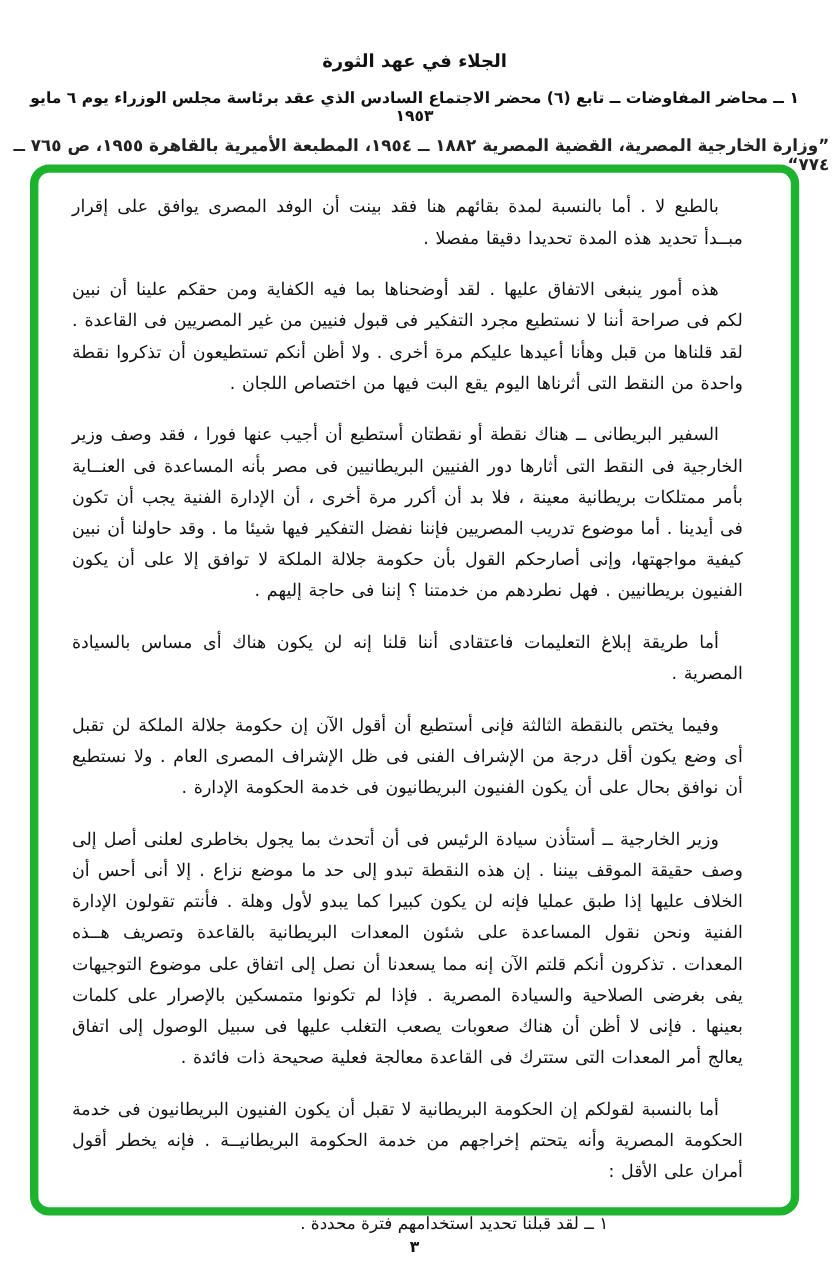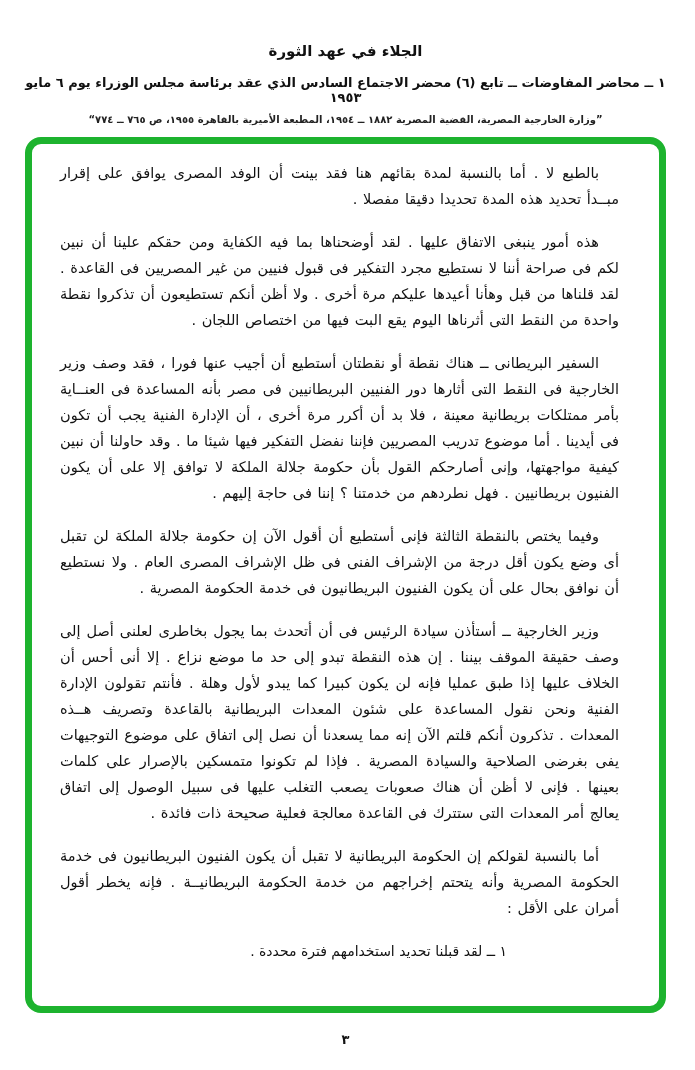--- a/index.html
+++ b/index.html
@@ -24,22 +24,22 @@
   .heading-line {
     margin-top: 15px;
     padding: 0 18px;
     text-align: center;
     font-size: 13px;
     font-weight: bold;
     direction: rtl;
   }
   .source-line {
     margin-top: 9px;
-    text-align: center;
-    font-size: 10px;
+    text-align: right;
+    font-size: 14px;
     font-weight: bold;
     direction: rtl;
     color: #222222;
   }
   .highlight-box {
     position: absolute;
     left: 25px;
     top: 137px;
     width: 641px;
     height: 876px;
@@ -85,21 +85,22 @@
     <h1 class="page-title">الجلاء في عهد الثورة</h1>
     <div class="heading-line">١ ــ محاضر المفاوضات ــ تابع (٦) محضر الاجتماع السادس الذي عقد برئاسة مجلس الوزراء يوم ٦ مايو ١٩٥٣</div>
     <div class="source-line">”وزارة الخارجية المصرية، القضية المصرية ١٨٨٢ ــ ١٩٥٤، المطبعة الأميرية بالقاهرة ١٩٥٥، ص ٧٦٥ ــ ٧٧٤“</div>
   </header>
 
   <div class="highlight-box" style="border-color: rgb(29, 179, 46);">
     <div class="body-text">
         <p class="para">بالطبع لا . أما بالنسبة لمدة بقائهم هنا فقد بينت أن الوفد المصرى يوافق على إقرار مبــدأ تحديد هذه المدة تحديدا دقيقا مفصلا .</p>
         <p class="para">هذه أمور ينبغى الاتفاق عليها . لقد أوضحناها بما فيه الكفاية ومن حقكم علينا أن نبين لكم فى صراحة أننا لا نستطيع مجرد التفكير فى قبول فنيين من غير المصريين فى القاعدة . لقد قلناها من قبل وهأنا أعيدها عليكم مرة أخرى . ولا أظن أنكم تستطيعون أن تذكروا نقطة واحدة من النقط التى أثرناها اليوم يقع البت فيها من اختصاص اللجان .</p>
         <p class="para">السفير البريطانى ــ هناك نقطة أو نقطتان أستطيع أن أجيب عنها فورا ، فقد وصف وزير الخارجية فى النقط التى أثارها دور الفنيين البريطانيين فى مصر بأنه المساعدة فى العنــاية بأمر ممتلكات بريطانية معينة ، فلا بد أن أكرر مرة أخرى ، أن الإدارة الفنية يجب أن تكون فى أيدينا . أما موضوع تدريب المصريين فإننا نفضل التفكير فيها شيئا ما . وقد حاولنا أن نبين كيفية مواجهتها، وإنى أصارحكم القول بأن حكومة جلالة الملكة لا توافق إلا على أن يكون الفنيون بريطانيين . فهل نطردهم من خدمتنا ؟ إننا فى حاجة إليهم .</p>
-        <p class="para">وفيما يختص بالنقطة الثالثة فإنى أستطيع أن أقول الآن إن حكومة جلالة الملكة لن تقبل أى وضع يكون أقل درجة من الإشراف الفنى فى ظل الإشراف المصرى العام . ولا نستطيع أن نوافق بحال على أن يكون الفنيون البريطانيون فى خدمة الحكومة المصرية .</p>
+        <p class="para">أما طريقة إبلاغ التعليمات فاعتقادى أننا قلنا إنه لن يكون هناك أى مساس بالسيادة المصرية .</p>
+        <p class="para">وفيما يختص بالنقطة الثالثة فإنى أستطيع أن أقول الآن إن حكومة جلالة الملكة لن تقبل أى وضع يكون أقل درجة من الإشراف الفنى فى ظل الإشراف المصرى العام . ولا نستطيع أن نوافق بحال على أن يكون الفنيون البريطانيون فى خدمة الحكومة الإدارة .</p>
         <p class="para">وزير الخارجية ــ أستأذن سيادة الرئيس فى أن أتحدث بما يجول بخاطرى لعلنى أصل إلى وصف حقيقة الموقف بيننا . إن هذه النقطة تبدو إلى حد ما موضع نزاع . إلا أنى أحس أن الخلاف عليها إذا طبق عمليا فإنه لن يكون كبيرا كما يبدو لأول وهلة . فأنتم تقولون الإدارة الفنية ونحن نقول المساعدة على شئون المعدات البريطانية بالقاعدة وتصريف هــذه المعدات . تذكرون أنكم قلتم الآن إنه مما يسعدنا أن نصل إلى اتفاق على موضوع التوجيهات يفى بغرضى الصلاحية والسيادة المصرية . فإذا لم تكونوا متمسكين بالإصرار على كلمات بعينها . فإنى لا أظن أن هناك صعوبات يصعب التغلب عليها فى سبيل الوصول إلى اتفاق يعالج أمر المعدات التى ستترك فى القاعدة معالجة فعلية صحيحة ذات فائدة .</p>
         <p class="para">أما بالنسبة لقولكم إن الحكومة البريطانية لا تقبل أن يكون الفنيون البريطانيون فى خدمة الحكومة المصرية وأنه يتحتم إخراجهم من خدمة الحكومة البريطانيــة . فإنه يخطر أقول أمران على الأقل :</p>
       </div>
     <div class="numbered-item">١ ــ لقد قبلنا تحديد استخدامهم فترة محددة .</div>
   </div>
 
   <div class="page-number">٣</div>
 
 </div>
 

